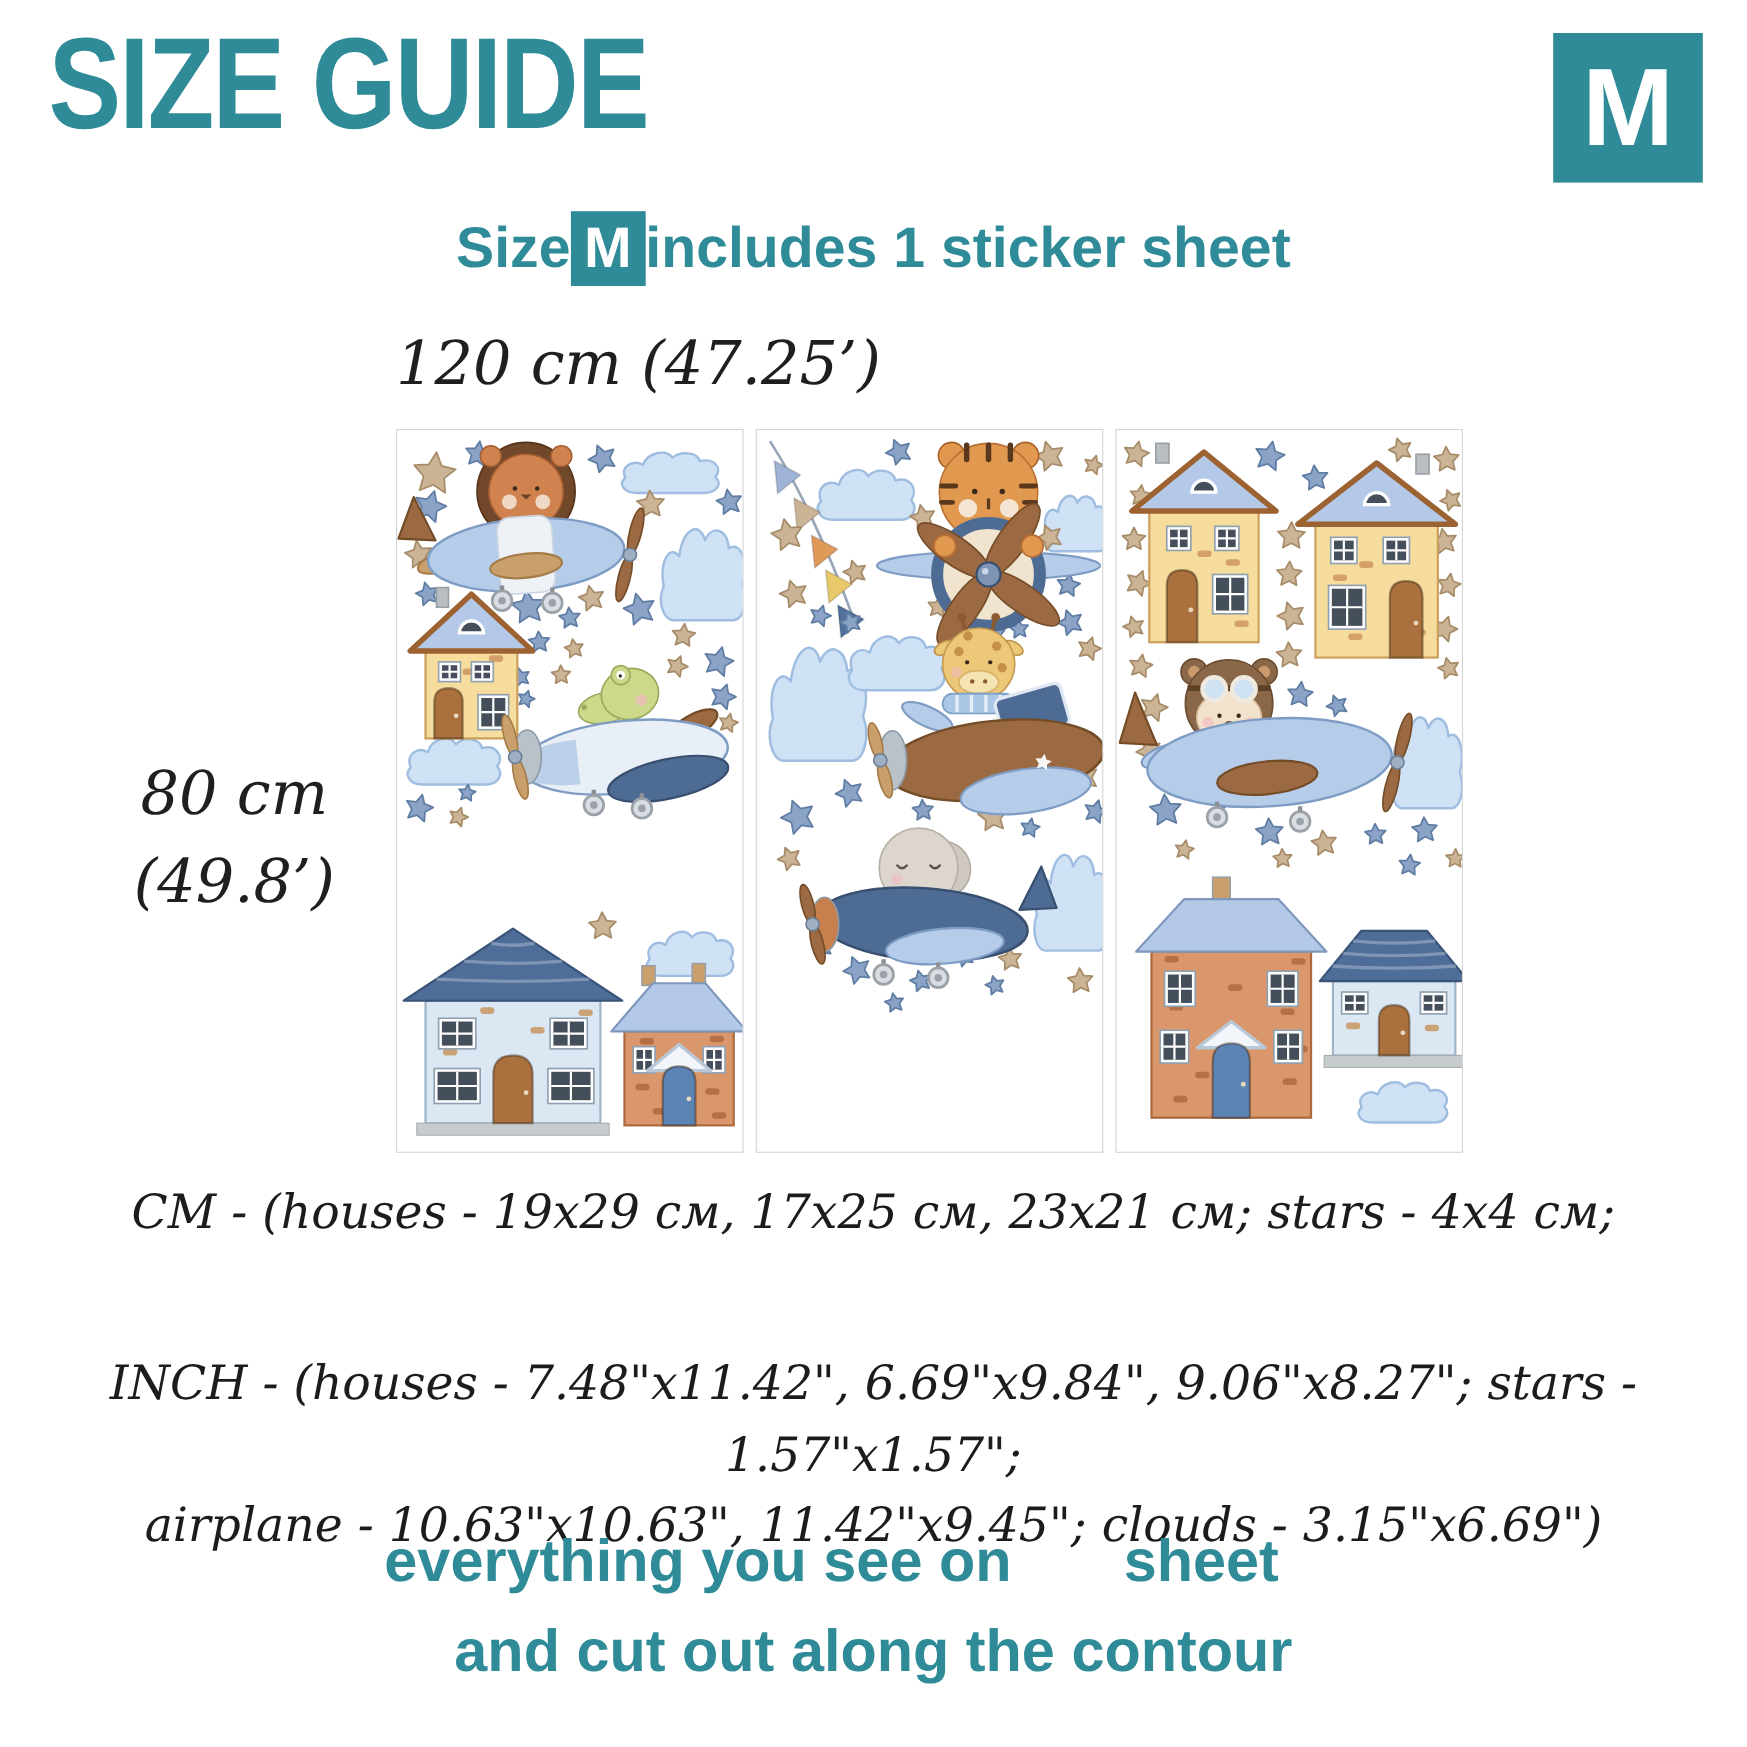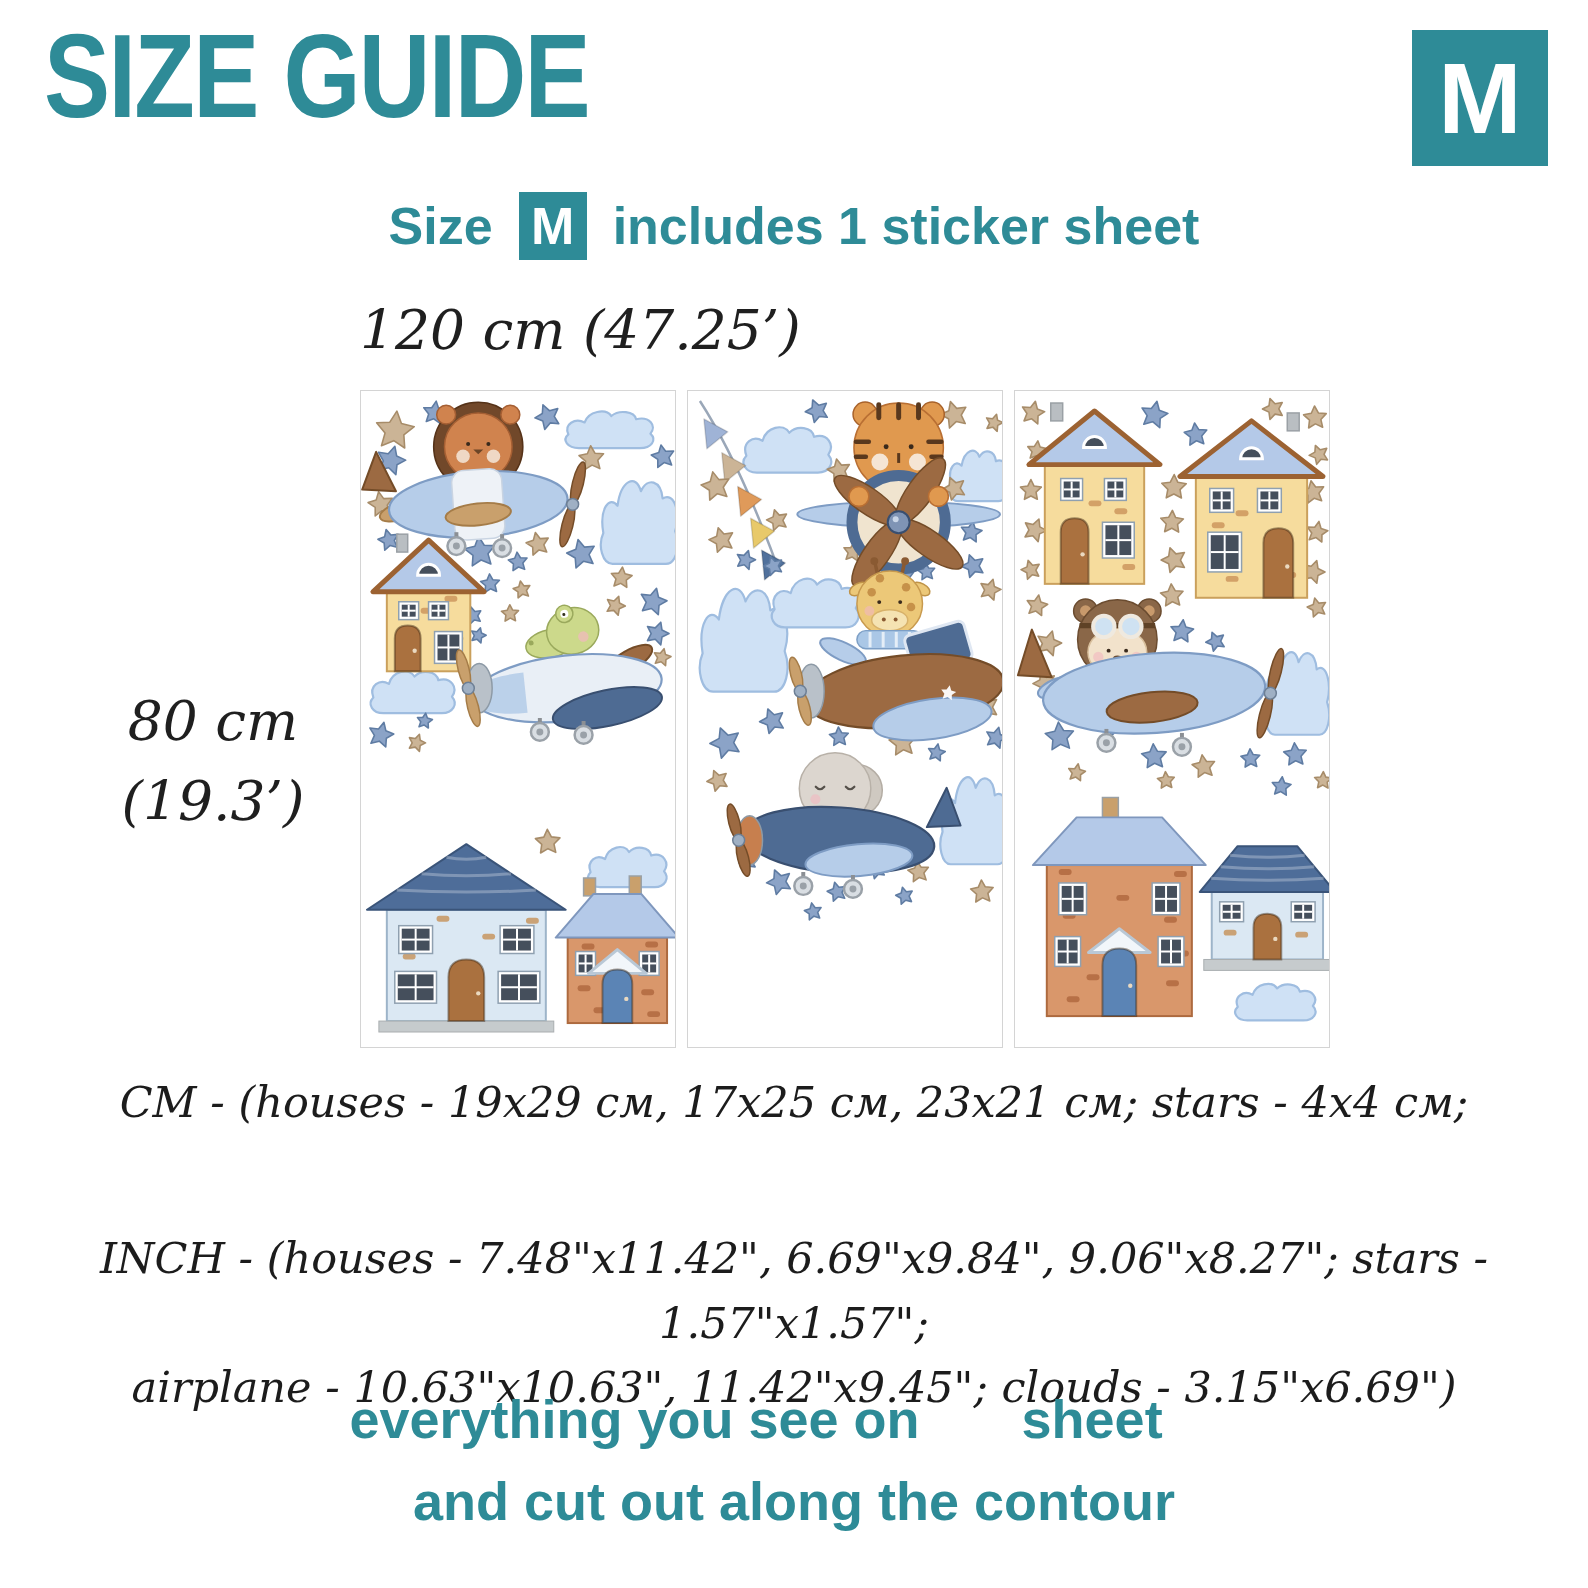--- a/index.html
+++ b/index.html
@@ -14,21 +14,21 @@
     letter-spacing:-2px; transform:scaleX(.84); transform-origin:left top;
     white-space:nowrap;
   }
   .m-badge-top {
     position:absolute; left:1412px; top:30px; width:136px; height:136px;
     background:var(--teal); color:#fff; font-size:100px; font-weight:bold;
     display:flex; align-items:center; justify-content:center;
   }
   .subtitle {
     position:absolute; left:0; top:192px; width:100%;
-    display:flex; justify-content:center; align-items:center; gap:26px;
+    display:flex; justify-content:center; align-items:center; gap:0;
     font-size:52px; font-weight:bold; color:var(--teal); white-space:nowrap;
   }
   .m-badge-inline {
     width:68px; height:68px; background:var(--teal); color:#fff;
     display:flex; align-items:center; justify-content:center;
     font-size:52px; font-weight:bold;
   }
   .serif-it { font-family:"DejaVu Serif", serif; font-style:italic; color:var(--ink); }
   .width-label {
     position:absolute; left:360px; top:298px; width:970px; text-align:left;
@@ -75,21 +75,21 @@
   <span class="m-badge-inline">
     <span>M</span>
   </span>
   <span>includes 1 sticker sheet</span>
 </div>
 
 <div class="width-label serif-it">120 cm (47.25’)</div>
 
 <div class="height-label serif-it">
   <div>80 cm</div>
-  <div>(19.3’)</div>
+  <div>(49.8’)</div>
 </div>
 
 <div class="sheets">
   <div class="sheet">
       <svg viewBox="0 0 316 656">
         <g>
           <path d="M18,50 C6,50 0,40 7,33 C2,20 14,12 24,18 C28,4 46,0 52,10 C60,2 76,4 78,14 C92,10 100,22 93,32 C100,40 94,50 82,50 Z" transform="translate(202,15) scale(0.96,0.8076923076923077)" fill="#cfe1f5" stroke="#9fbde0" stroke-width="2.2" vector-effect="non-scaling-stroke" stroke-linejoin="round"></path>
         </g>
         <g>
           <path d="M18,50 C6,50 0,40 7,33 C2,20 14,12 24,18 C28,4 46,0 52,10 C60,2 76,4 78,14 C92,10 100,22 93,32 C100,40 94,50 82,50 Z" transform="translate(238,80.5) scale(0.84,1.8269230769230769)" fill="#cfe1f5" stroke="#9fbde0" stroke-width="2.2" vector-effect="non-scaling-stroke" stroke-linejoin="round"></path>

